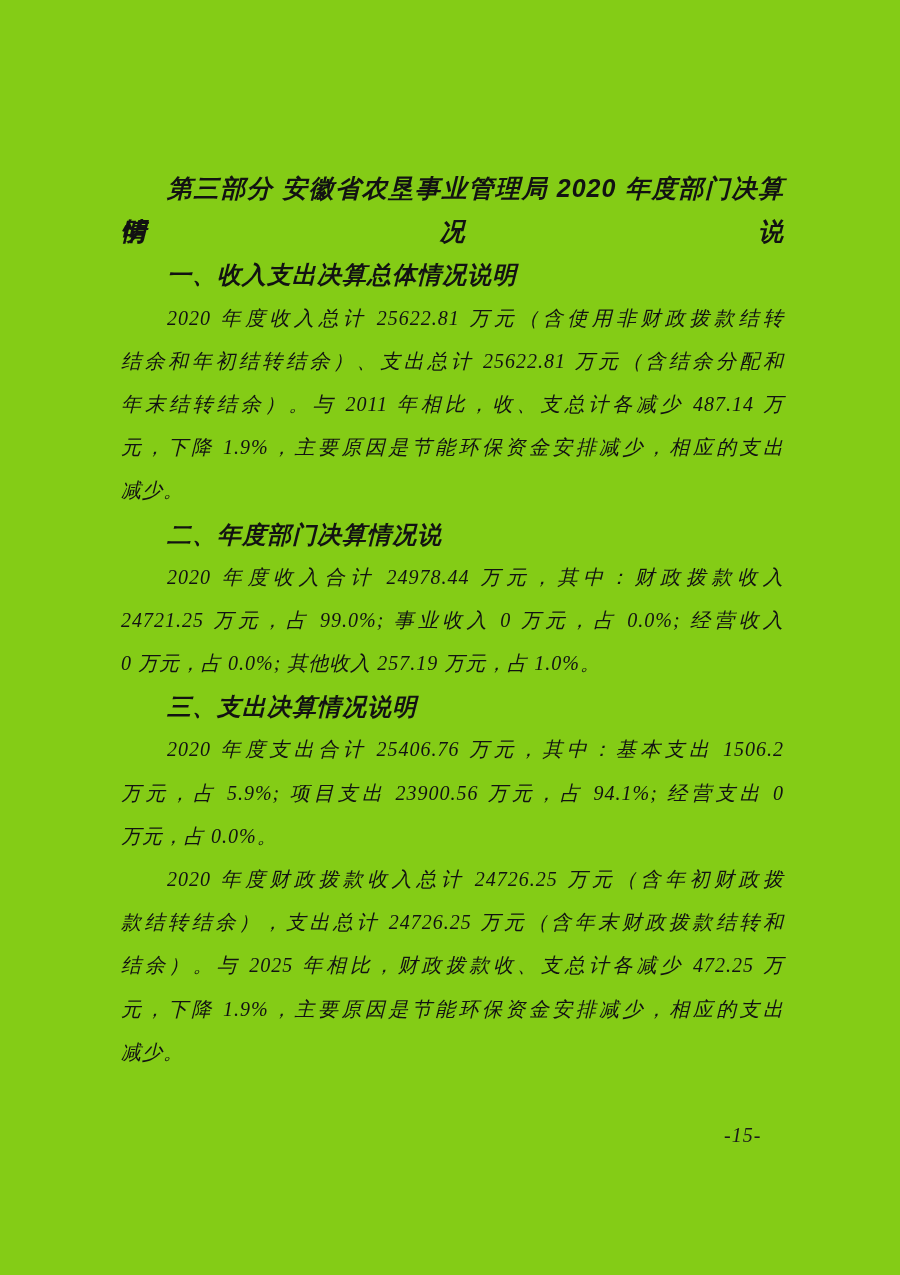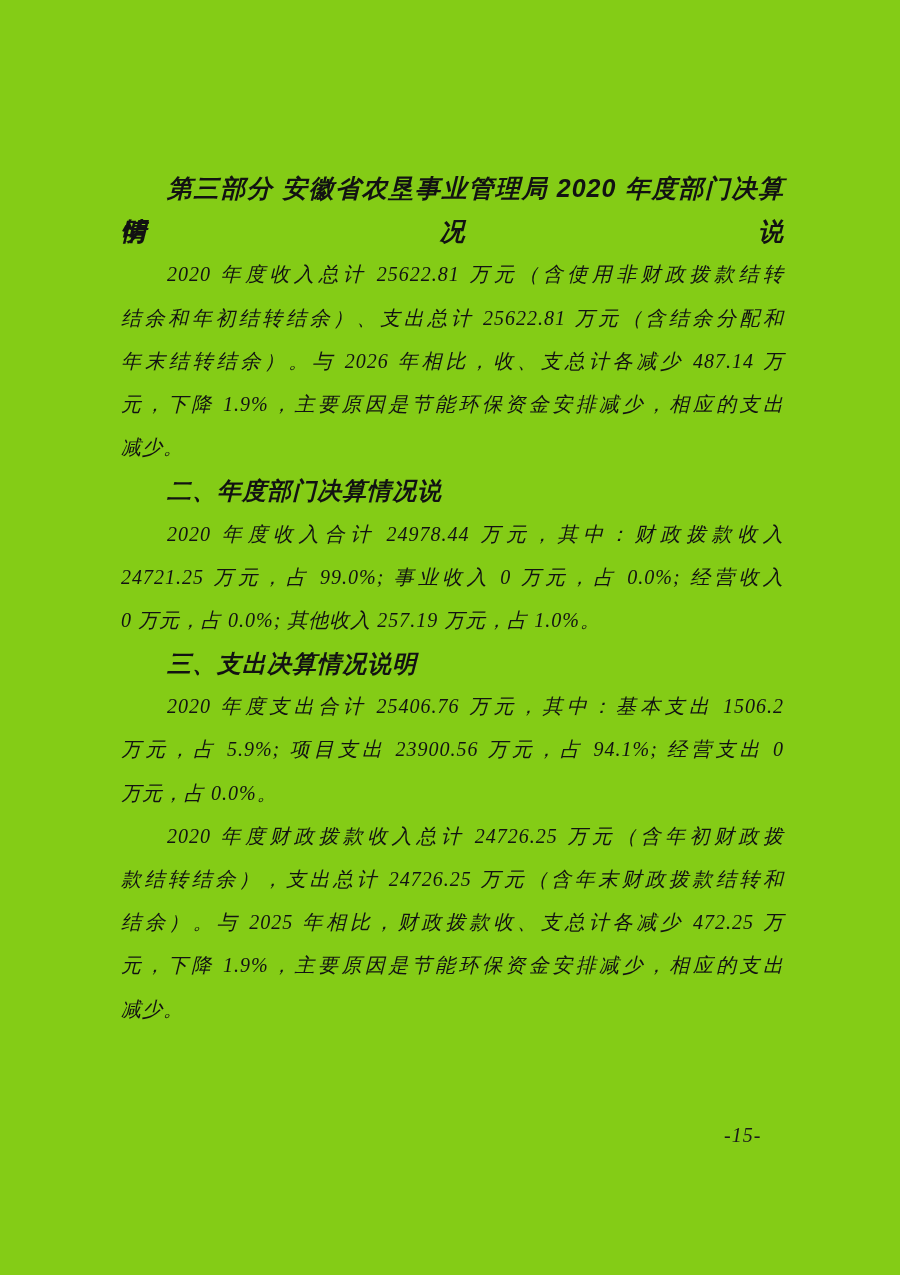--- a/index.html
+++ b/index.html
@@ -63,23 +63,24 @@
 
 <div class="page">
   <div class="text-block">
 
     <div>
       <div class="line sans title-line indent fill">第三部分 安徽省农垦事业管理局 2020 年度部门决算情况说</div>
       <div class="line sans title-line">明</div>
     </div>
 
     <div>
+      <div class="line sans heading indent">一、收入支出决算总体情况说明</div>
       <div class="line serif indent fill">2020 年度收入总计 25622.81 万元（含使用非财政拨款结转</div>
       <div class="line serif fill">结余和年初结转结余）、支出总计 25622.81 万元（含结余分配和</div>
-      <div class="line serif fill">年末结转结余）。与 2026 年相比，收、支总计各减少 487.14 万</div>
+      <div class="line serif fill">年末结转结余）。与 2011 年相比，收、支总计各减少 487.14 万</div>
       <div class="line serif fill">元，下降 1.9%，主要原因是节能环保资金安排减少，相应的支出</div>
       <div class="line serif">减少。</div>
     </div>
 
     <div>
       <div class="line sans heading indent">二、年度部门决算情况说</div>
       <div class="line serif indent fill">2020 年度收入合计 24978.44 万元，其中：财政拨款收入</div>
       <div class="line serif fill">24721.25 万元，占 99.0%; 事业收入 0 万元，占 0.0%; 经营收入</div>
       <div class="line serif">0 万元，占 0.0%; 其他收入 257.19 万元，占 1.0%。</div>
     </div>

